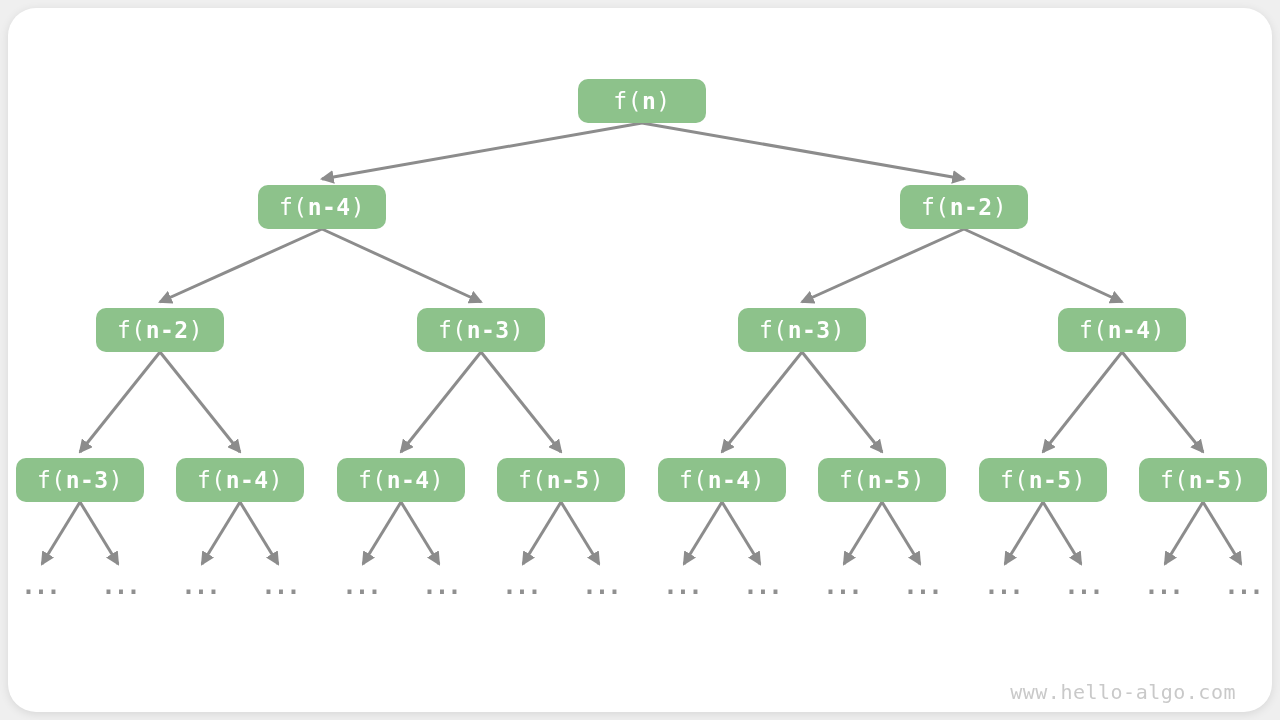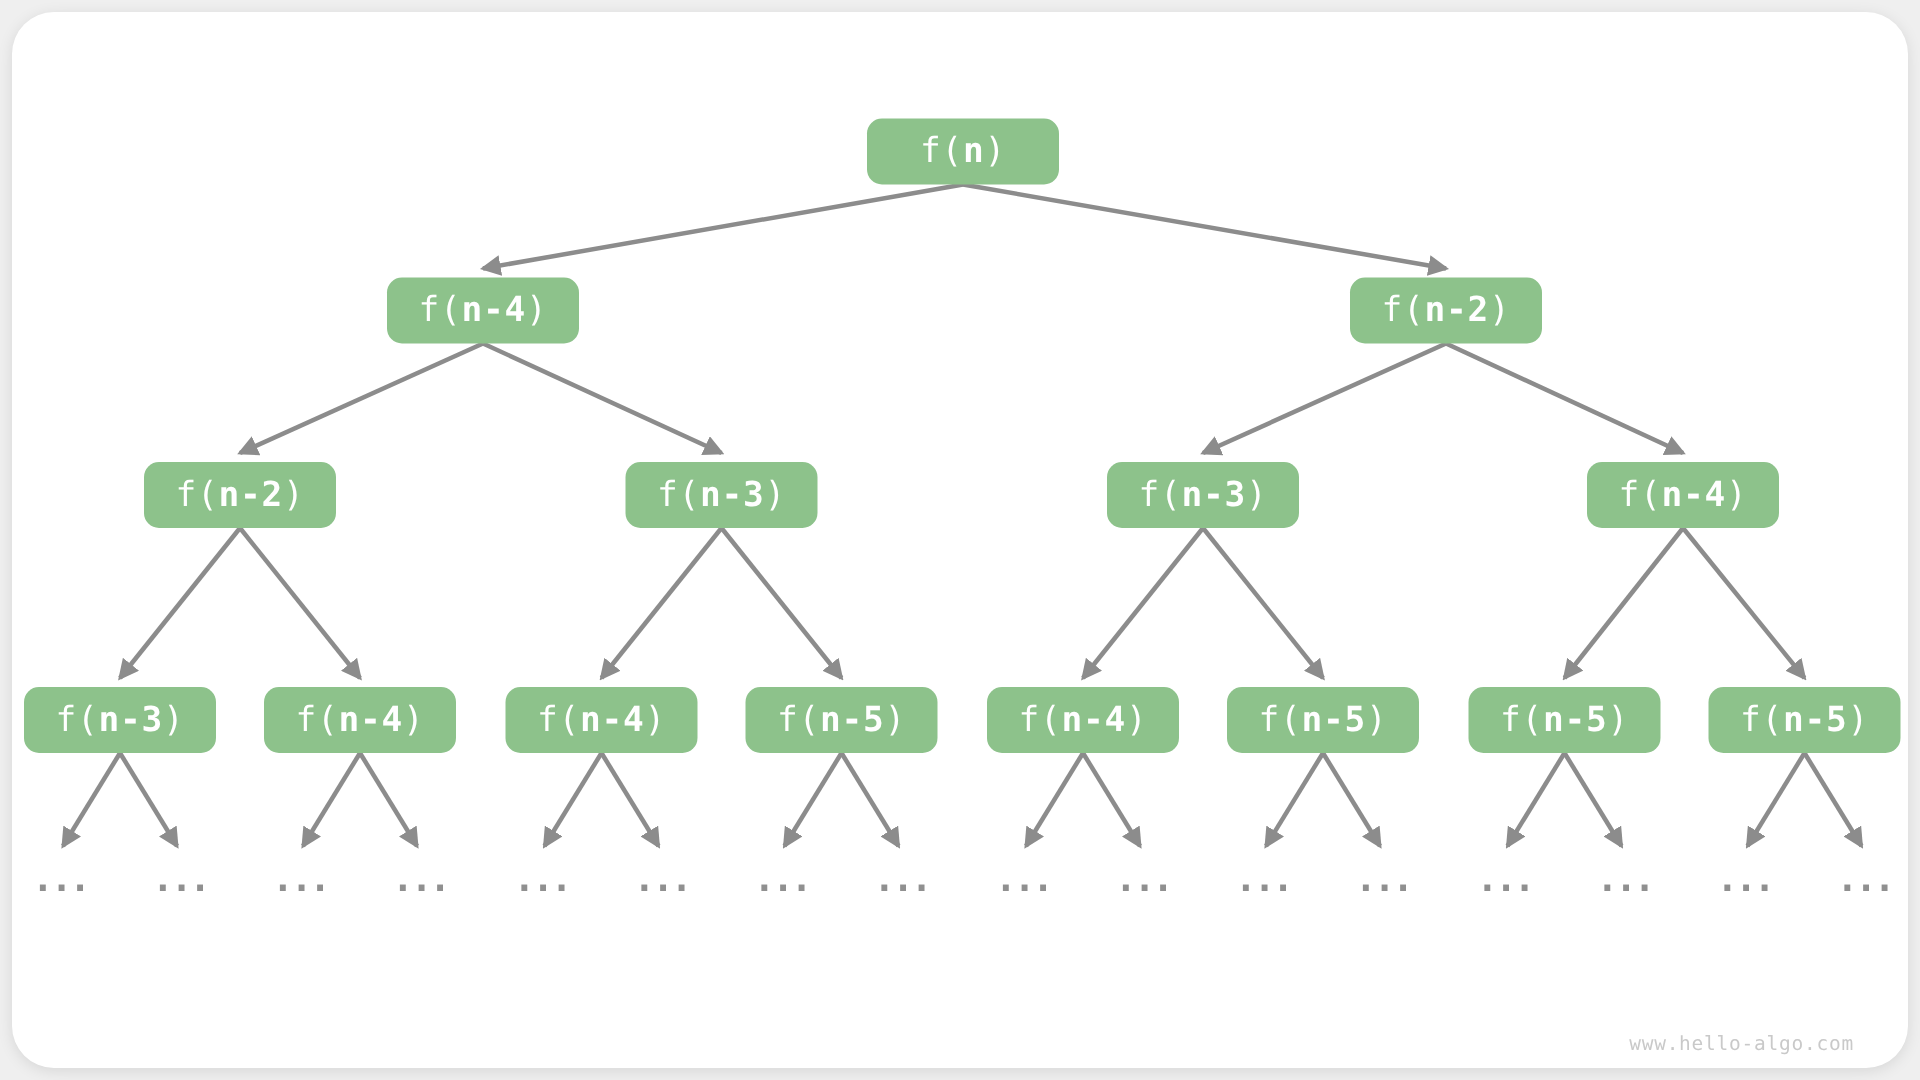--- a/index.html
+++ b/index.html
@@ -48,21 +48,21 @@
     width:60px;height:26px;
     display:flex;align-items:flex-end;justify-content:center;
     font-size:24px;font-weight:bold;
     letter-spacing:-2px;
     color:var(--ellipsis);
     line-height:20px;
   }
   .watermark{
     position:absolute;
     right:44px;bottom:16px;
-    font-size:13px;
+    font-size:20px;
     color:var(--watermark);
     letter-spacing:0.5px;
   }
 </style>
 </head>
 <body>
 
 <div class="canvas">
   <div class="card"></div>
 

